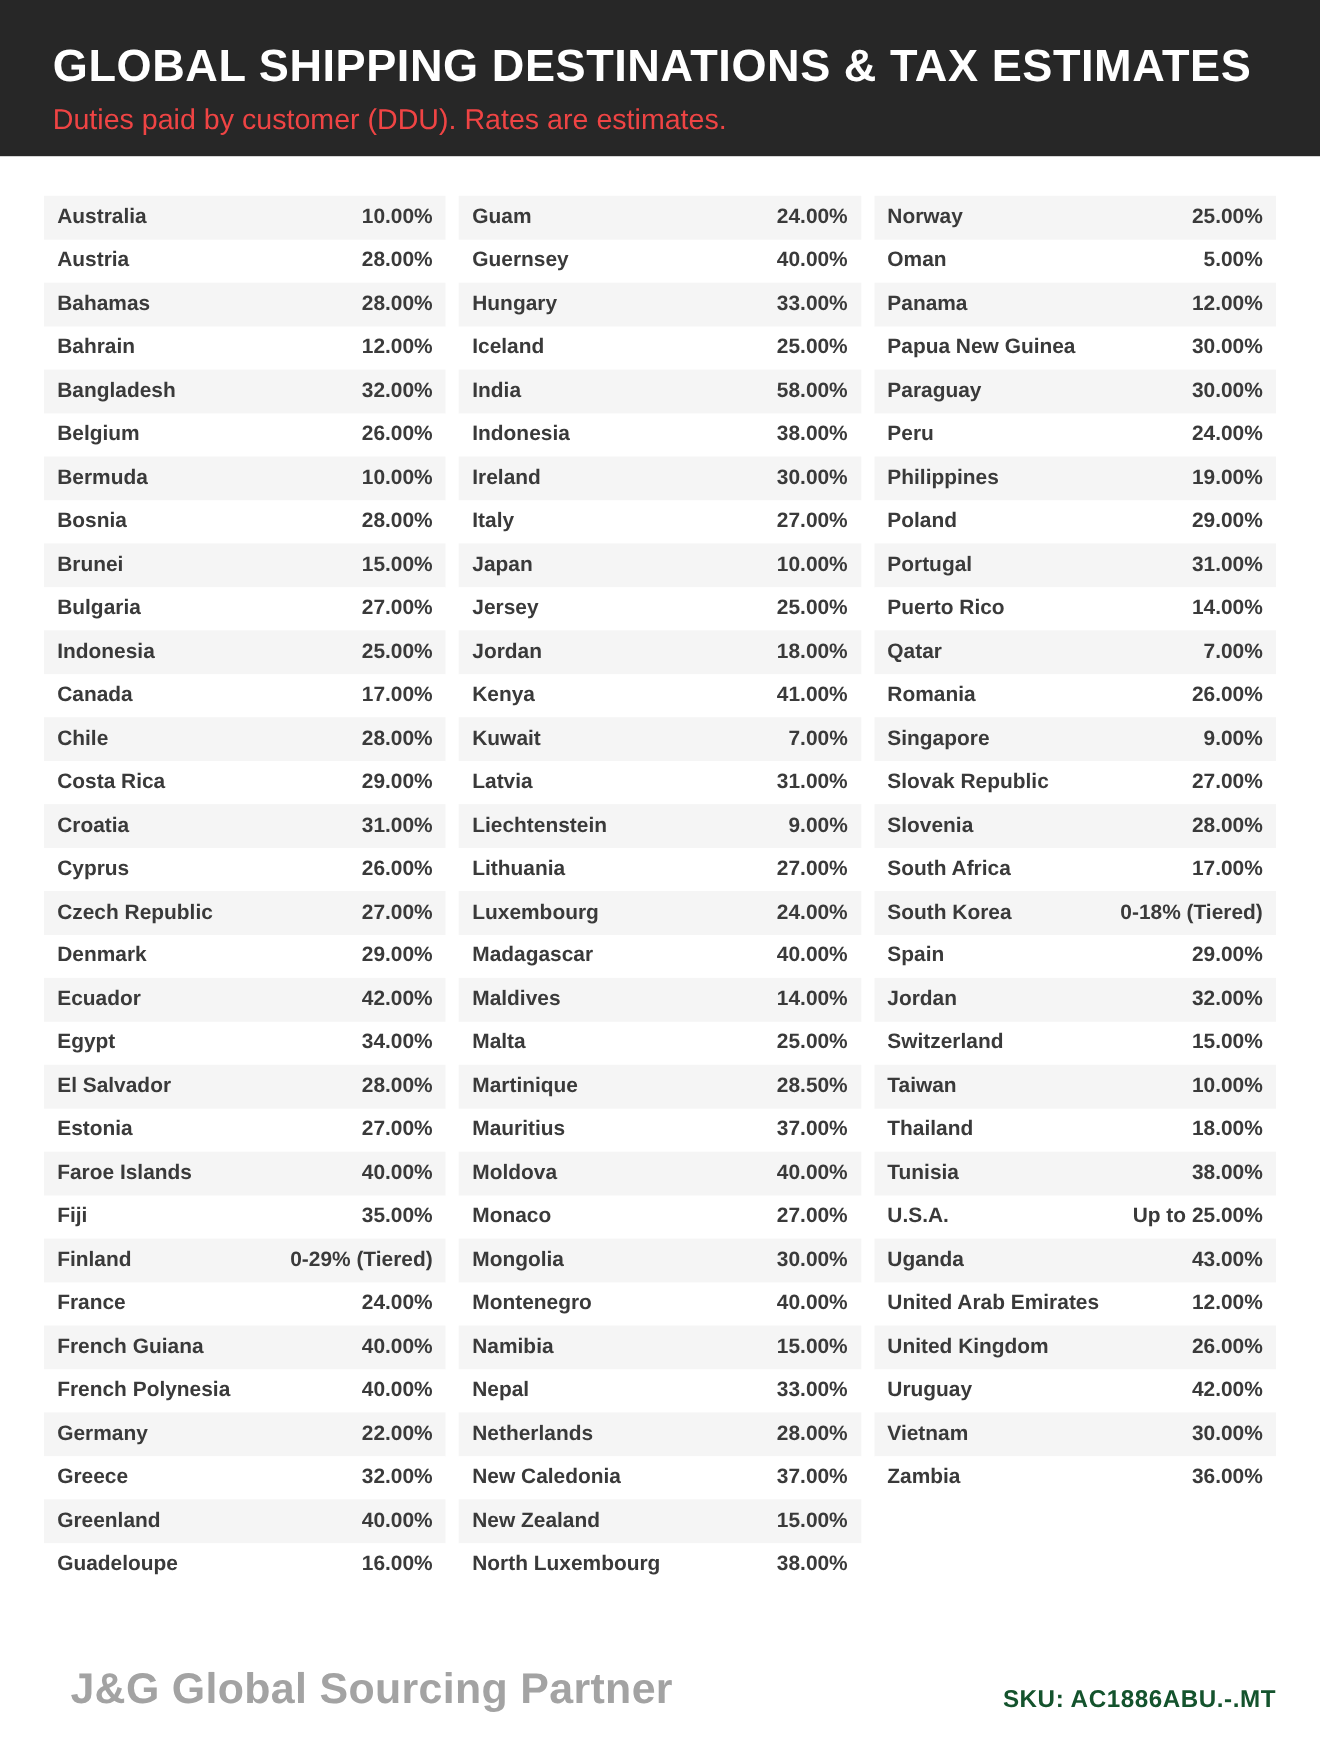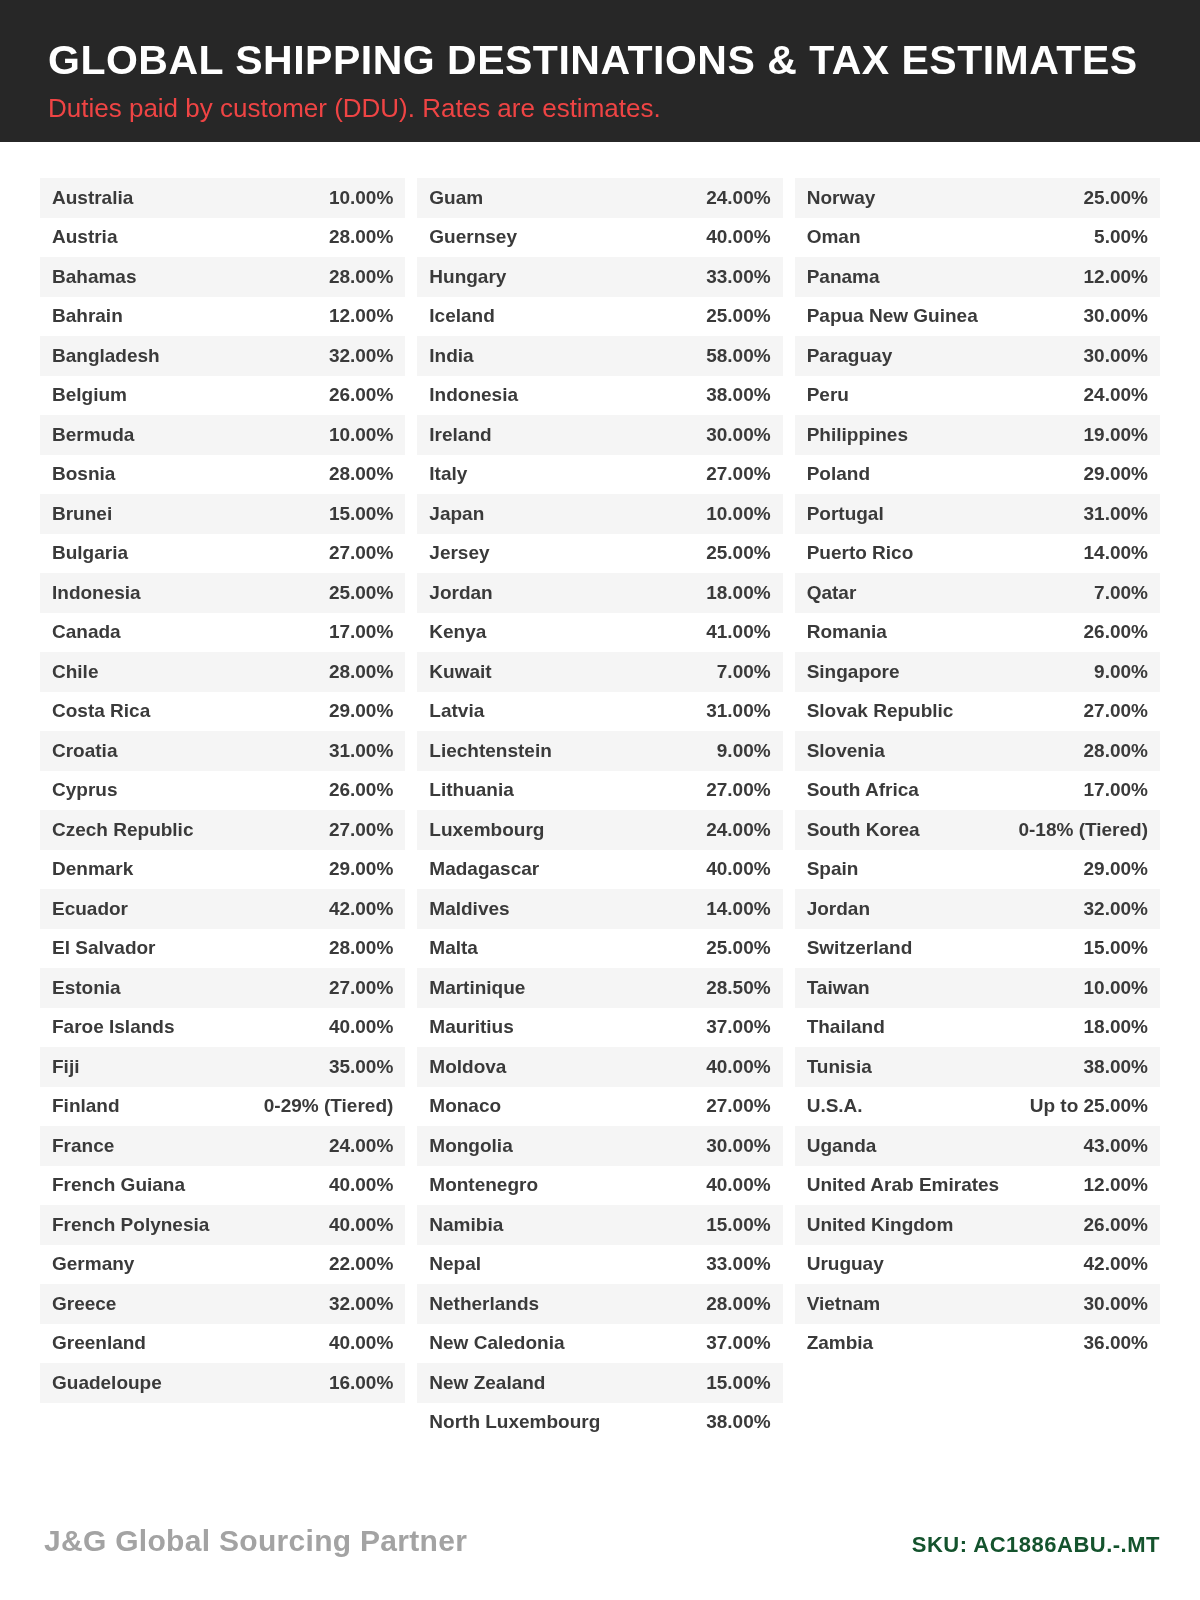--- a/index.html
+++ b/index.html
@@ -70,23 +70,24 @@
     left: 0;
     right: 0;
     bottom: 42px;
     display: flex;
     justify-content: space-between;
     align-items: flex-end;
     padding: 0 40px 0 44px;
   }
   .footer .brand {
     color: #a3a3a3;
-    font-size: 30px;
+    font-size: 39px;
     font-weight: 800;
     letter-spacing: 0.3px;
+    margin-left: 20px;
   }
   .footer .sku {
     color: #14532d;
     font-size: 22px;
     font-weight: 700;
     letter-spacing: 0.5px;
   }
 </style>
 </head>
 <body>
@@ -168,20 +169,24 @@
       </div>
       <div class="row">
         <span class="country">Denmark</span>
         <span class="rate">29.00%</span>
       </div>
       <div class="row">
         <span class="country">Ecuador</span>
         <span class="rate">42.00%</span>
       </div>
       <div class="row">
+        <span class="country">Egypt</span>
+        <span class="rate">34.00%</span>
+      </div>
+      <div class="row">
         <span class="country">El Salvador</span>
         <span class="rate">28.00%</span>
       </div>
       <div class="row">
         <span class="country">Estonia</span>
         <span class="rate">27.00%</span>
       </div>
       <div class="row">
         <span class="country">Faroe Islands</span>
         <span class="rate">40.00%</span>

